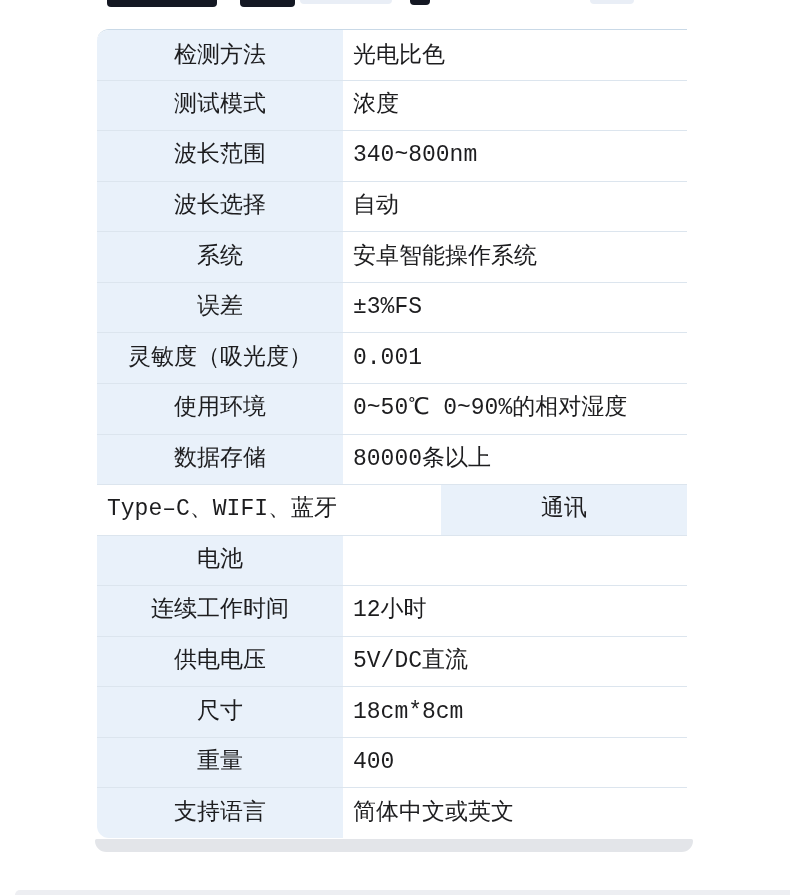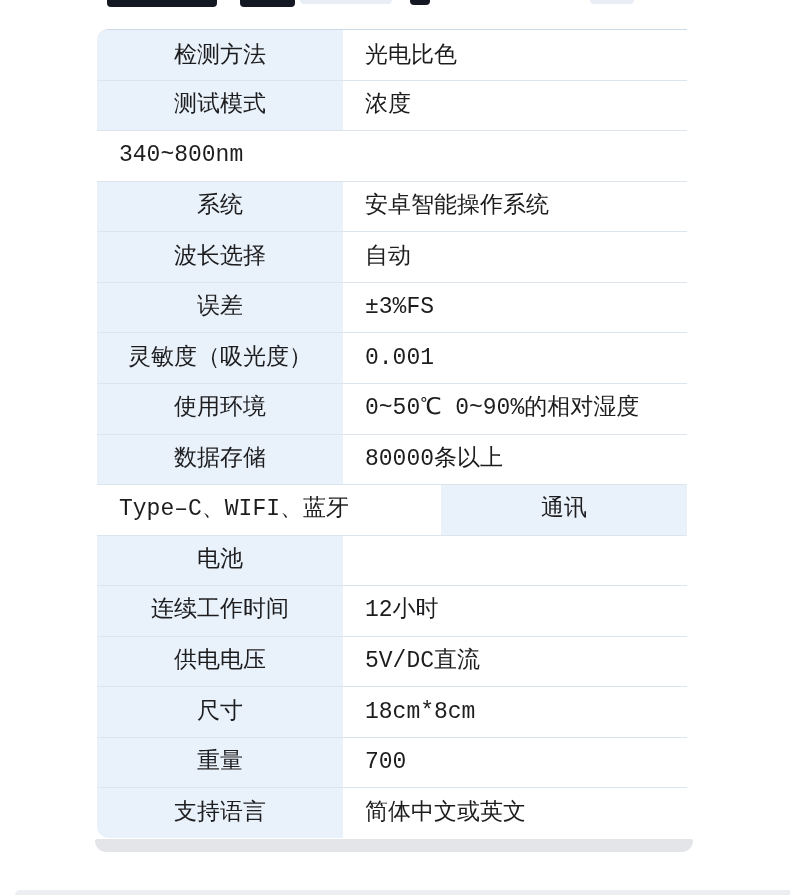--- a/index.html
+++ b/index.html
@@ -45,21 +45,21 @@
   .cell{display:flex;align-items:center;font-size:23px;line-height:1;}
   .cell.label{
     width:246px;flex:none;justify-content:center;text-align:center;
     background:var(--label-bg);
     padding:0 4px;box-sizing:border-box;
   }
   .spec-row:first-child .cell.label{border-top-left-radius:12px;}
   .spec-row:last-child  .cell.label{border-bottom-left-radius:12px;}
   .cell.value{
     flex:1;justify-content:flex-start;background:#ffffff;
-    padding-left:22px;box-sizing:border-box;
+    padding-left:10px;box-sizing:border-box;
   }
   
   .card-bottom-shadow{
     position:absolute;left:95px;top:839px;width:598px;height:13px;
     background:var(--shadow);
     border-radius:2px 2px 14px 14px;
   }
   
   .next-section-edge{
     position:absolute;left:15px;top:890px;width:775px;height:5px;
@@ -79,29 +79,30 @@
 <div class="spec-card">
   <div class="spec-row">
     <div class="cell label">检测方法</div>
     <div class="cell value">光电比色</div>
   </div>
   <div class="spec-row">
     <div class="cell label">测试模式</div>
     <div class="cell value">浓度</div>
   </div>
   <div class="spec-row">
+    <div class="cell label">波长范围</div>
     <div class="cell value">340~800nm</div>
+  </div>
+  <div class="spec-row">
+    <div class="cell label">波长选择</div>
+    <div class="cell value">自动</div>
   </div>
   <div class="spec-row">
     <div class="cell label">系统</div>
     <div class="cell value">安卓智能操作系统</div>
-  </div>
-  <div class="spec-row">
-    <div class="cell label">波长选择</div>
-    <div class="cell value">自动</div>
   </div>
   <div class="spec-row">
     <div class="cell label">误差</div>
     <div class="cell value">±3%FS</div>
   </div>
   <div class="spec-row">
     <div class="cell label">灵敏度（吸光度）</div>
     <div class="cell value">0.001</div>
   </div>
   <div class="spec-row">
@@ -126,21 +127,21 @@
   <div class="spec-row">
     <div class="cell label">供电电压</div>
     <div class="cell value">5V/DC直流</div>
   </div>
   <div class="spec-row">
     <div class="cell label">尺寸</div>
     <div class="cell value">18cm*8cm</div>
   </div>
   <div class="spec-row">
     <div class="cell label">重量</div>
-    <div class="cell value">700</div>
+    <div class="cell value">400</div>
   </div>
   <div class="spec-row">
     <div class="cell label">支持语言</div>
     <div class="cell value">简体中文或英文</div>
   </div>
 </div>
 
 <div class="card-bottom-shadow"></div>
 <div class="next-section-edge"></div>
 

